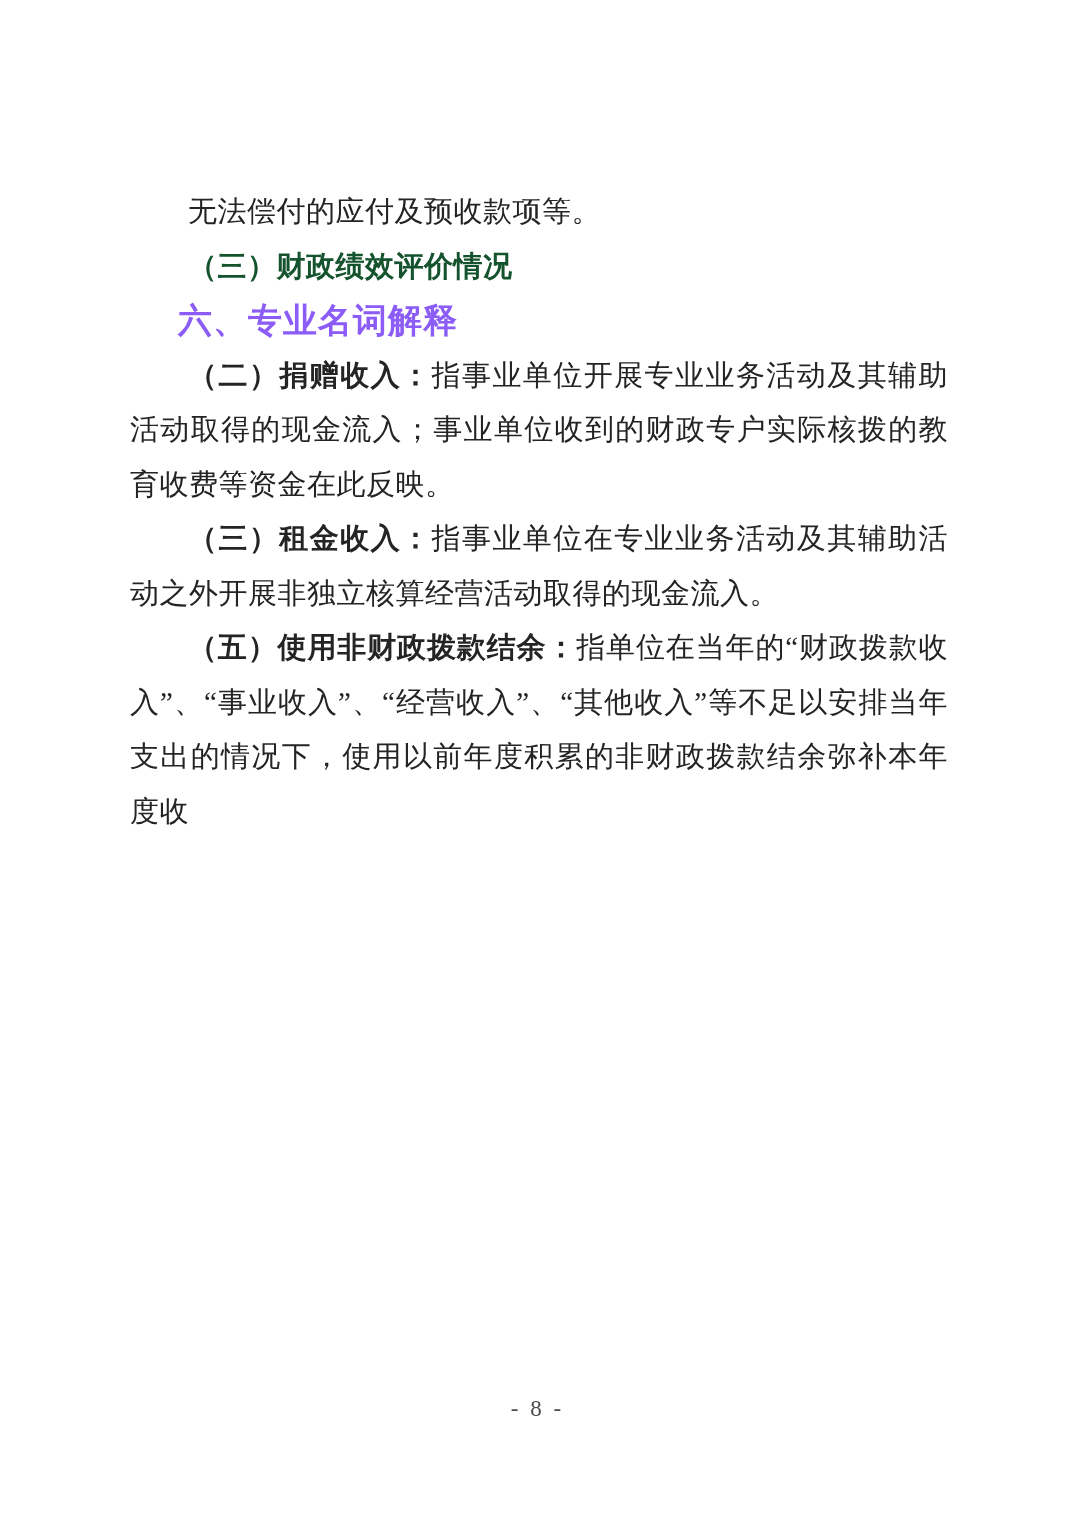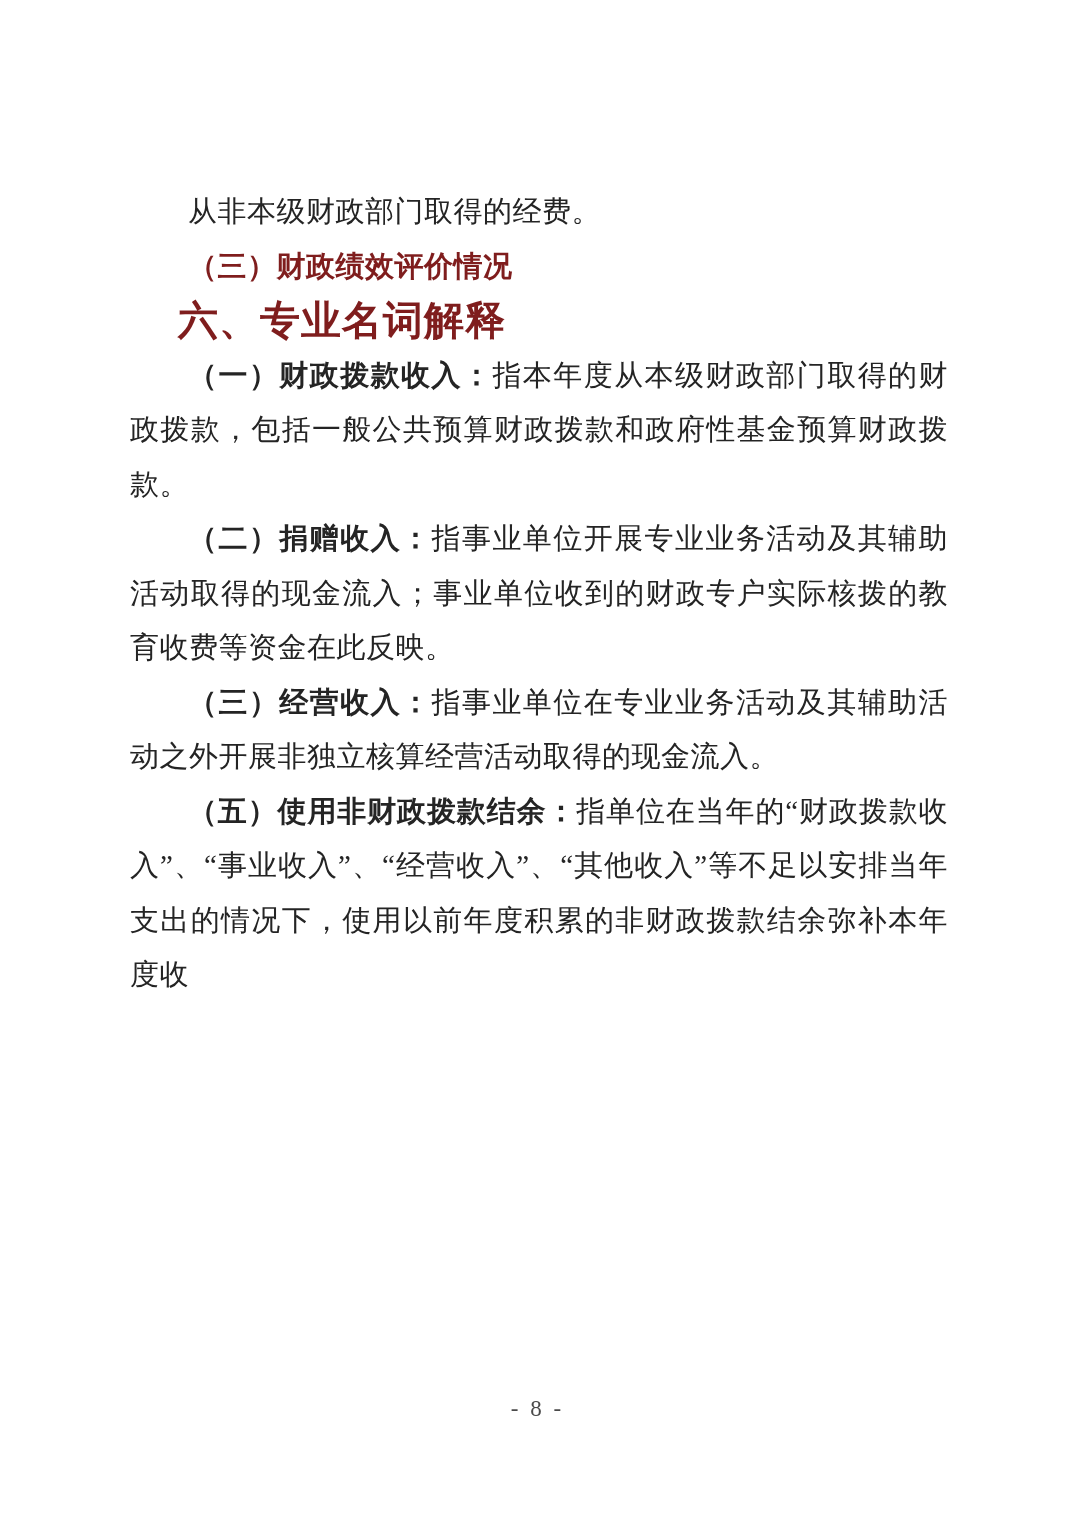--- a/index.html
+++ b/index.html
@@ -30,63 +30,62 @@
     text-align: justify;
     text-indent: 58px;
     font-weight: 400;
     letter-spacing: 0.5px;
   }
   .para .lead {
     font-weight: 700;
   }
   .para.subheading {
     font-weight: 700;
-    color: #7f1d1d;
+    color: #14532d;
   }
   .heading {
     margin: 0;
-    font-size: 40px;
+    font-size: 34px;
     line-height: 54.5px;
     text-indent: 48px;
     text-align: left;
     font-family: "Liberation Sans", "DejaVu Sans", sans-serif;
     font-weight: 700;
-    color: #7f1d1d;
+    color: #8b5cf6;
     letter-spacing: 1px;
   }
   .footer {
     position: absolute;
     left: 0;
     right: 0;
     top: 1396px;
     text-align: center;
     font-size: 23px;
     color: #4a4a4a;
     letter-spacing: 3px;
     font-family: "Liberation Serif", "DejaVu Serif", serif;
   }
 </style>
 </head>
 <body>
 
 <div class="page">
   <div class="content">
 
-    <p class="para"><span class="lead"></span><span>从非本级财政部门取得的经费。</span></p>
+    <p class="para"><span class="lead"></span><span>无法偿付的应付及预收款项等。</span></p>
 
     <p class="para subheading"><span class="lead">（三）财政绩效评价情况</span><span></span></p>
 
 
     <h2 class="heading">六、专业名词解释</h2>
 
-    <p class="para"><span class="lead">（一）财政拨款收入：</span><span>指本年度从本级财政部门取得的财政拨款，包括一般公共预算财政拨款和政府性基金预算财政拨款。</span></p>
 
     <p class="para"><span class="lead">（二）捐赠收入：</span><span>指事业单位开展专业业务活动及其辅助活动取得的现金流入；事业单位收到的财政专户实际核拨的教育收费等资金在此反映。</span></p>
 
-    <p class="para"><span class="lead">（三）经营收入：</span><span>指事业单位在专业业务活动及其辅助活动之外开展非独立核算经营活动取得的现金流入。</span></p>
+    <p class="para"><span class="lead">（三）租金收入：</span><span>指事业单位在专业业务活动及其辅助活动之外开展非独立核算经营活动取得的现金流入。</span></p>
 
 
     <p class="para"><span class="lead">（五）使用非财政拨款结余：</span><span>指单位在当年的“财政拨款收入”、“事业收入”、“经营收入”、“其他收入”等不足以安排当年支出的情况下，使用以前年度积累的非财政拨款结余弥补本年度收</span></p>
 
   </div>
 
   <div class="footer">- 8 -</div>
 </div>
 
 </body></html>

